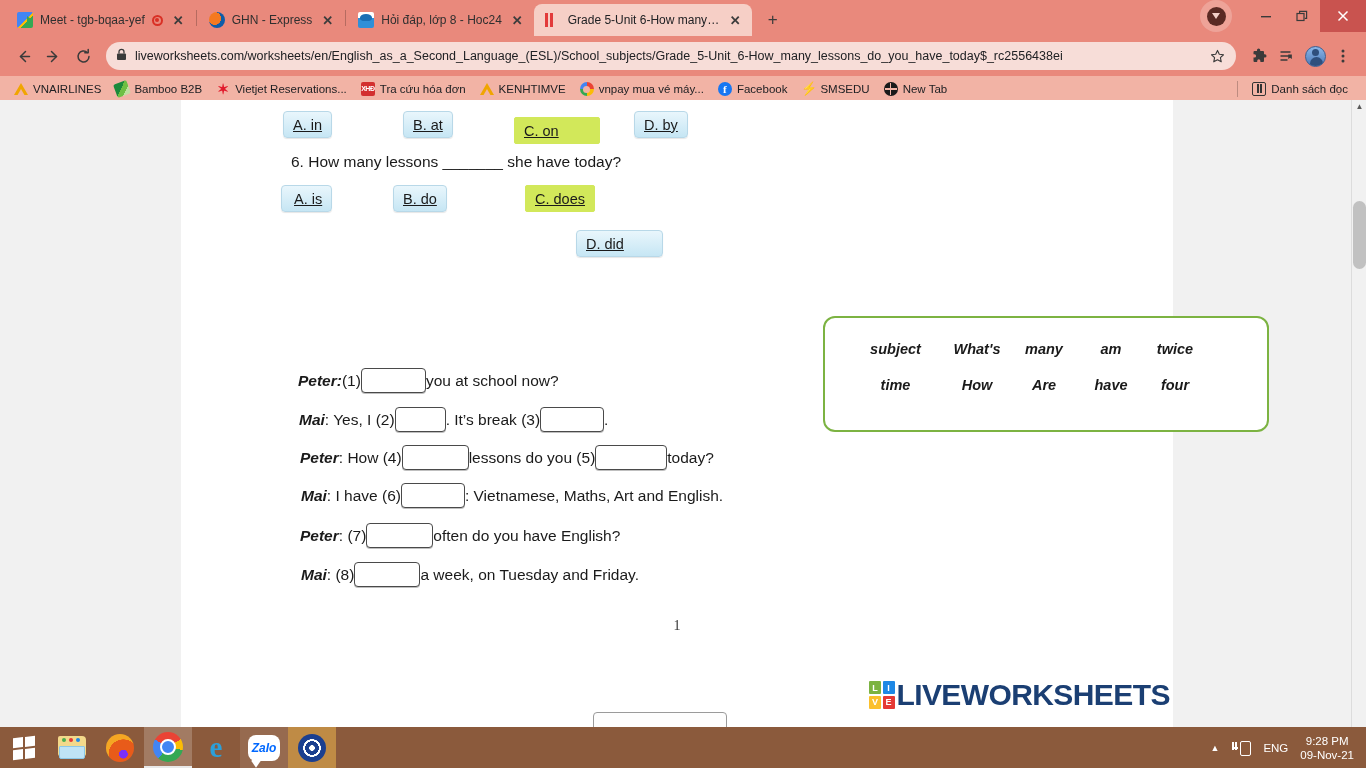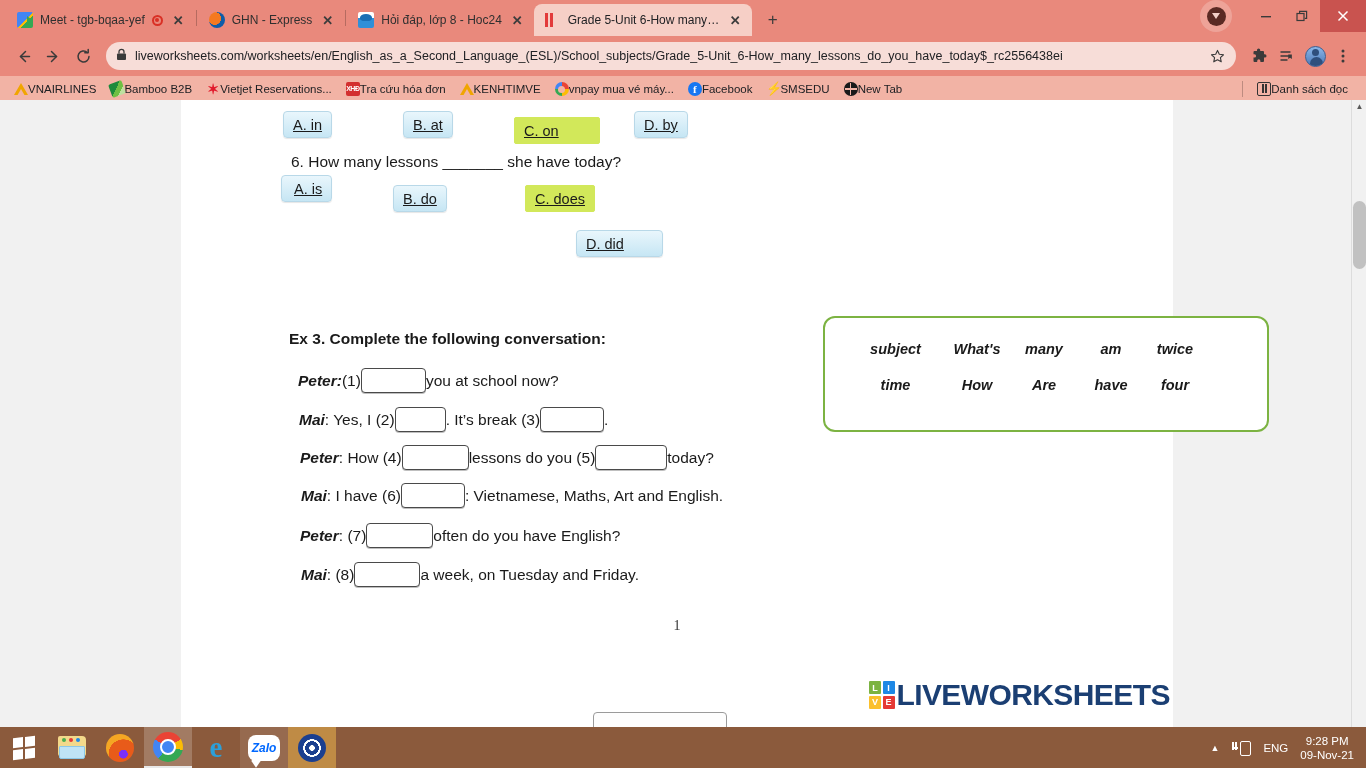--- a/index.html
+++ b/index.html
@@ -166,21 +166,21 @@
   #bookmarks-bar {
     height: 26px;
     background: #f2b3a5;
     display: flex; align-items: center;
     padding: 0 8px;
     gap: 2px;
     font-size: 11.5px;
     color: #202124;
   }
   .bm {
-    display: flex; align-items: center; 
+    display: flex; align-items: center; gap: 5px;
     padding: 2px 6px; border-radius: 4px; cursor: pointer;
     white-space: nowrap;
   }
   .bm-ico { width: 14px; height: 14px; flex: 0 0 14px; position: relative; }
   .bm-label { font-size: 11.5px; }
   .ico-vnair, .ico-kenh {
     border-left: 7px solid transparent; border-right: 7px solid transparent;
     border-bottom: 12px solid #f0a500; width:0; height:0; background:none;
   }
   .ico-vnair::after, .ico-kenh::after {
@@ -595,26 +595,25 @@
 <div id="page-viewport">
   <div id="worksheet">
 
     <div class="choice" style="left:102px; top:11px;">A. in</div>
     <div class="choice" style="left:222px; top:11px;">B. at</div>
     <div class="choice filled" style="left:333px; top:17px; width:86px;">C. on</div>
     <div class="choice" style="left:453px; top:11px;">D. by</div>
 
     <div class="q-text" style="left:110px; top:53px;">6. How many lessons _______ she have today?</div>
 
-    <div class="choice" style="left:100px; top:75px;padding-left:12px;">A. is</div>
+    <div class="choice" style="left:100px; top:85px;padding-left:12px;">A. is</div>
     <div class="choice" style="left:212px; top:85px;">B. do</div>
     <div class="choice filled" style="left:344px; top:85px;">C. does</div>
     <div class="choice" style="left:395px; top:98px; width:87px;margin-top:32px;">D. did</div>
 
-    <div class="ex-title" style="left:108px; top:230px;">Ex 3. Complete the following conversation:</div>
 
     <div id="word-bank">
       <div class="wb-row" id="wb-row-1">
         <span class="wb-c1">subject</span>
         <span class="wb-c2">What's</span>
         <span class="wb-c3">many</span>
         <span class="wb-c4">am</span>
         <span class="wb-c5">twice</span>
       </div>
       <div class="wb-row" id="wb-row-2">

